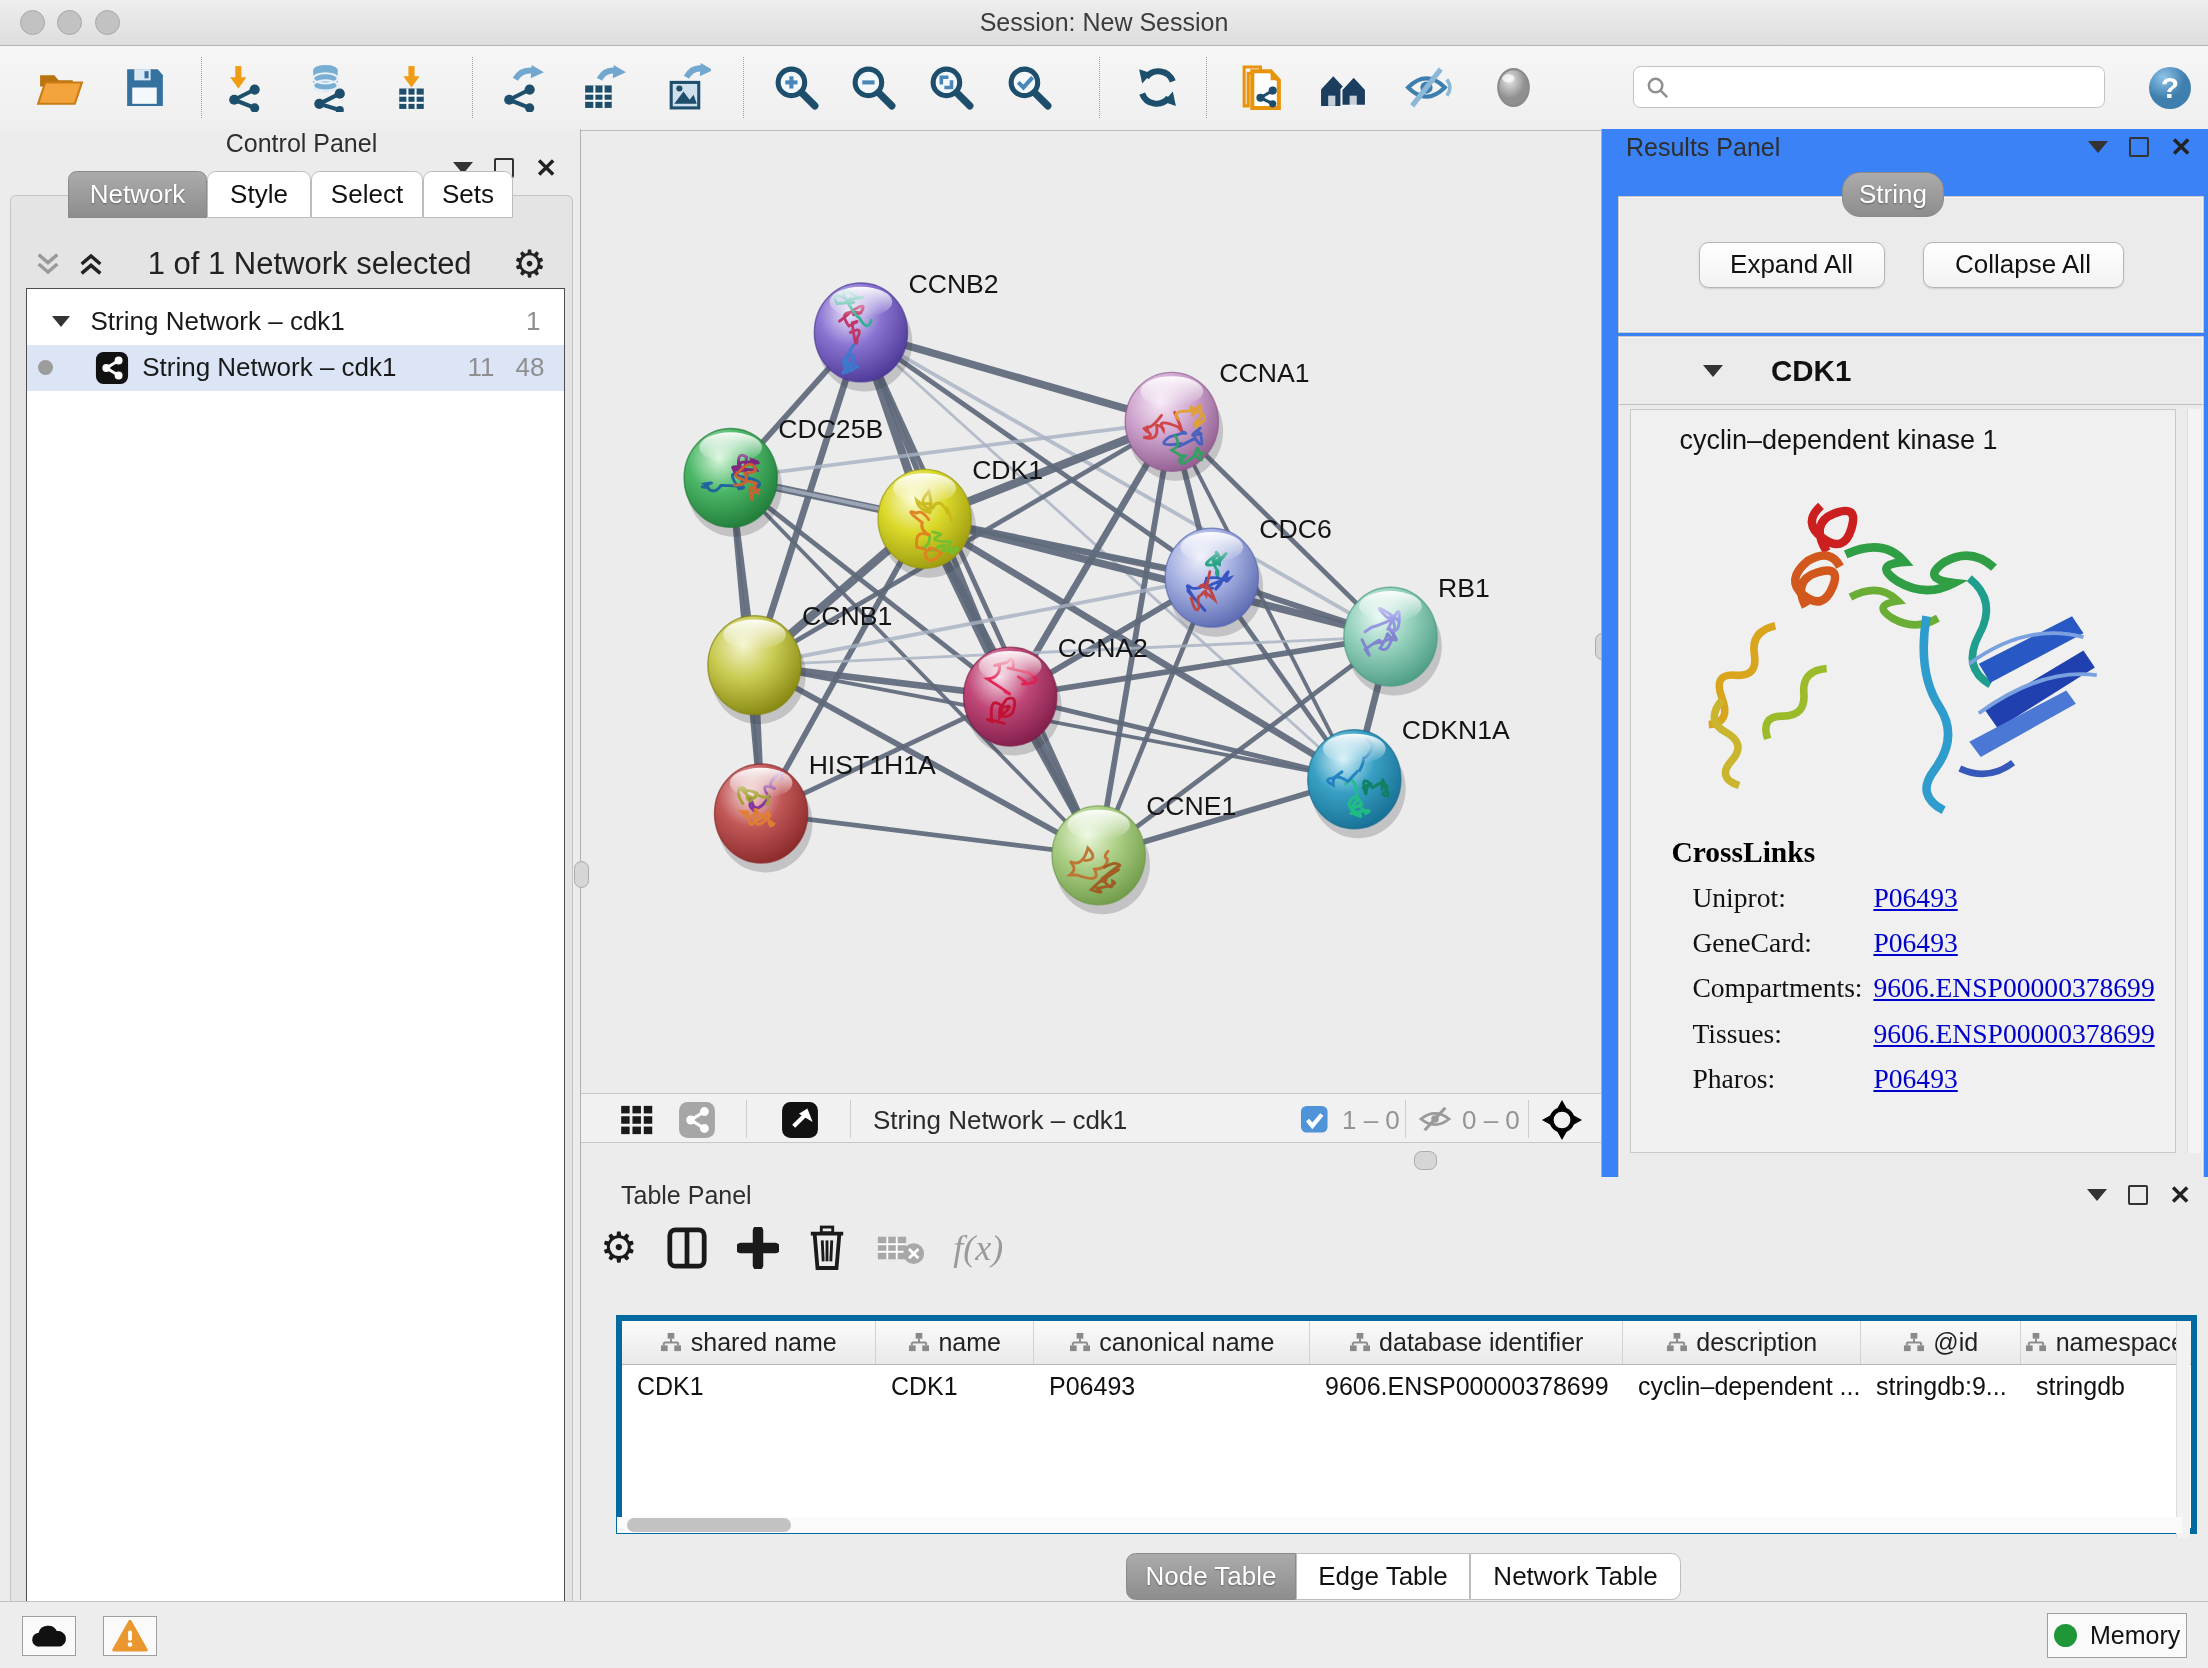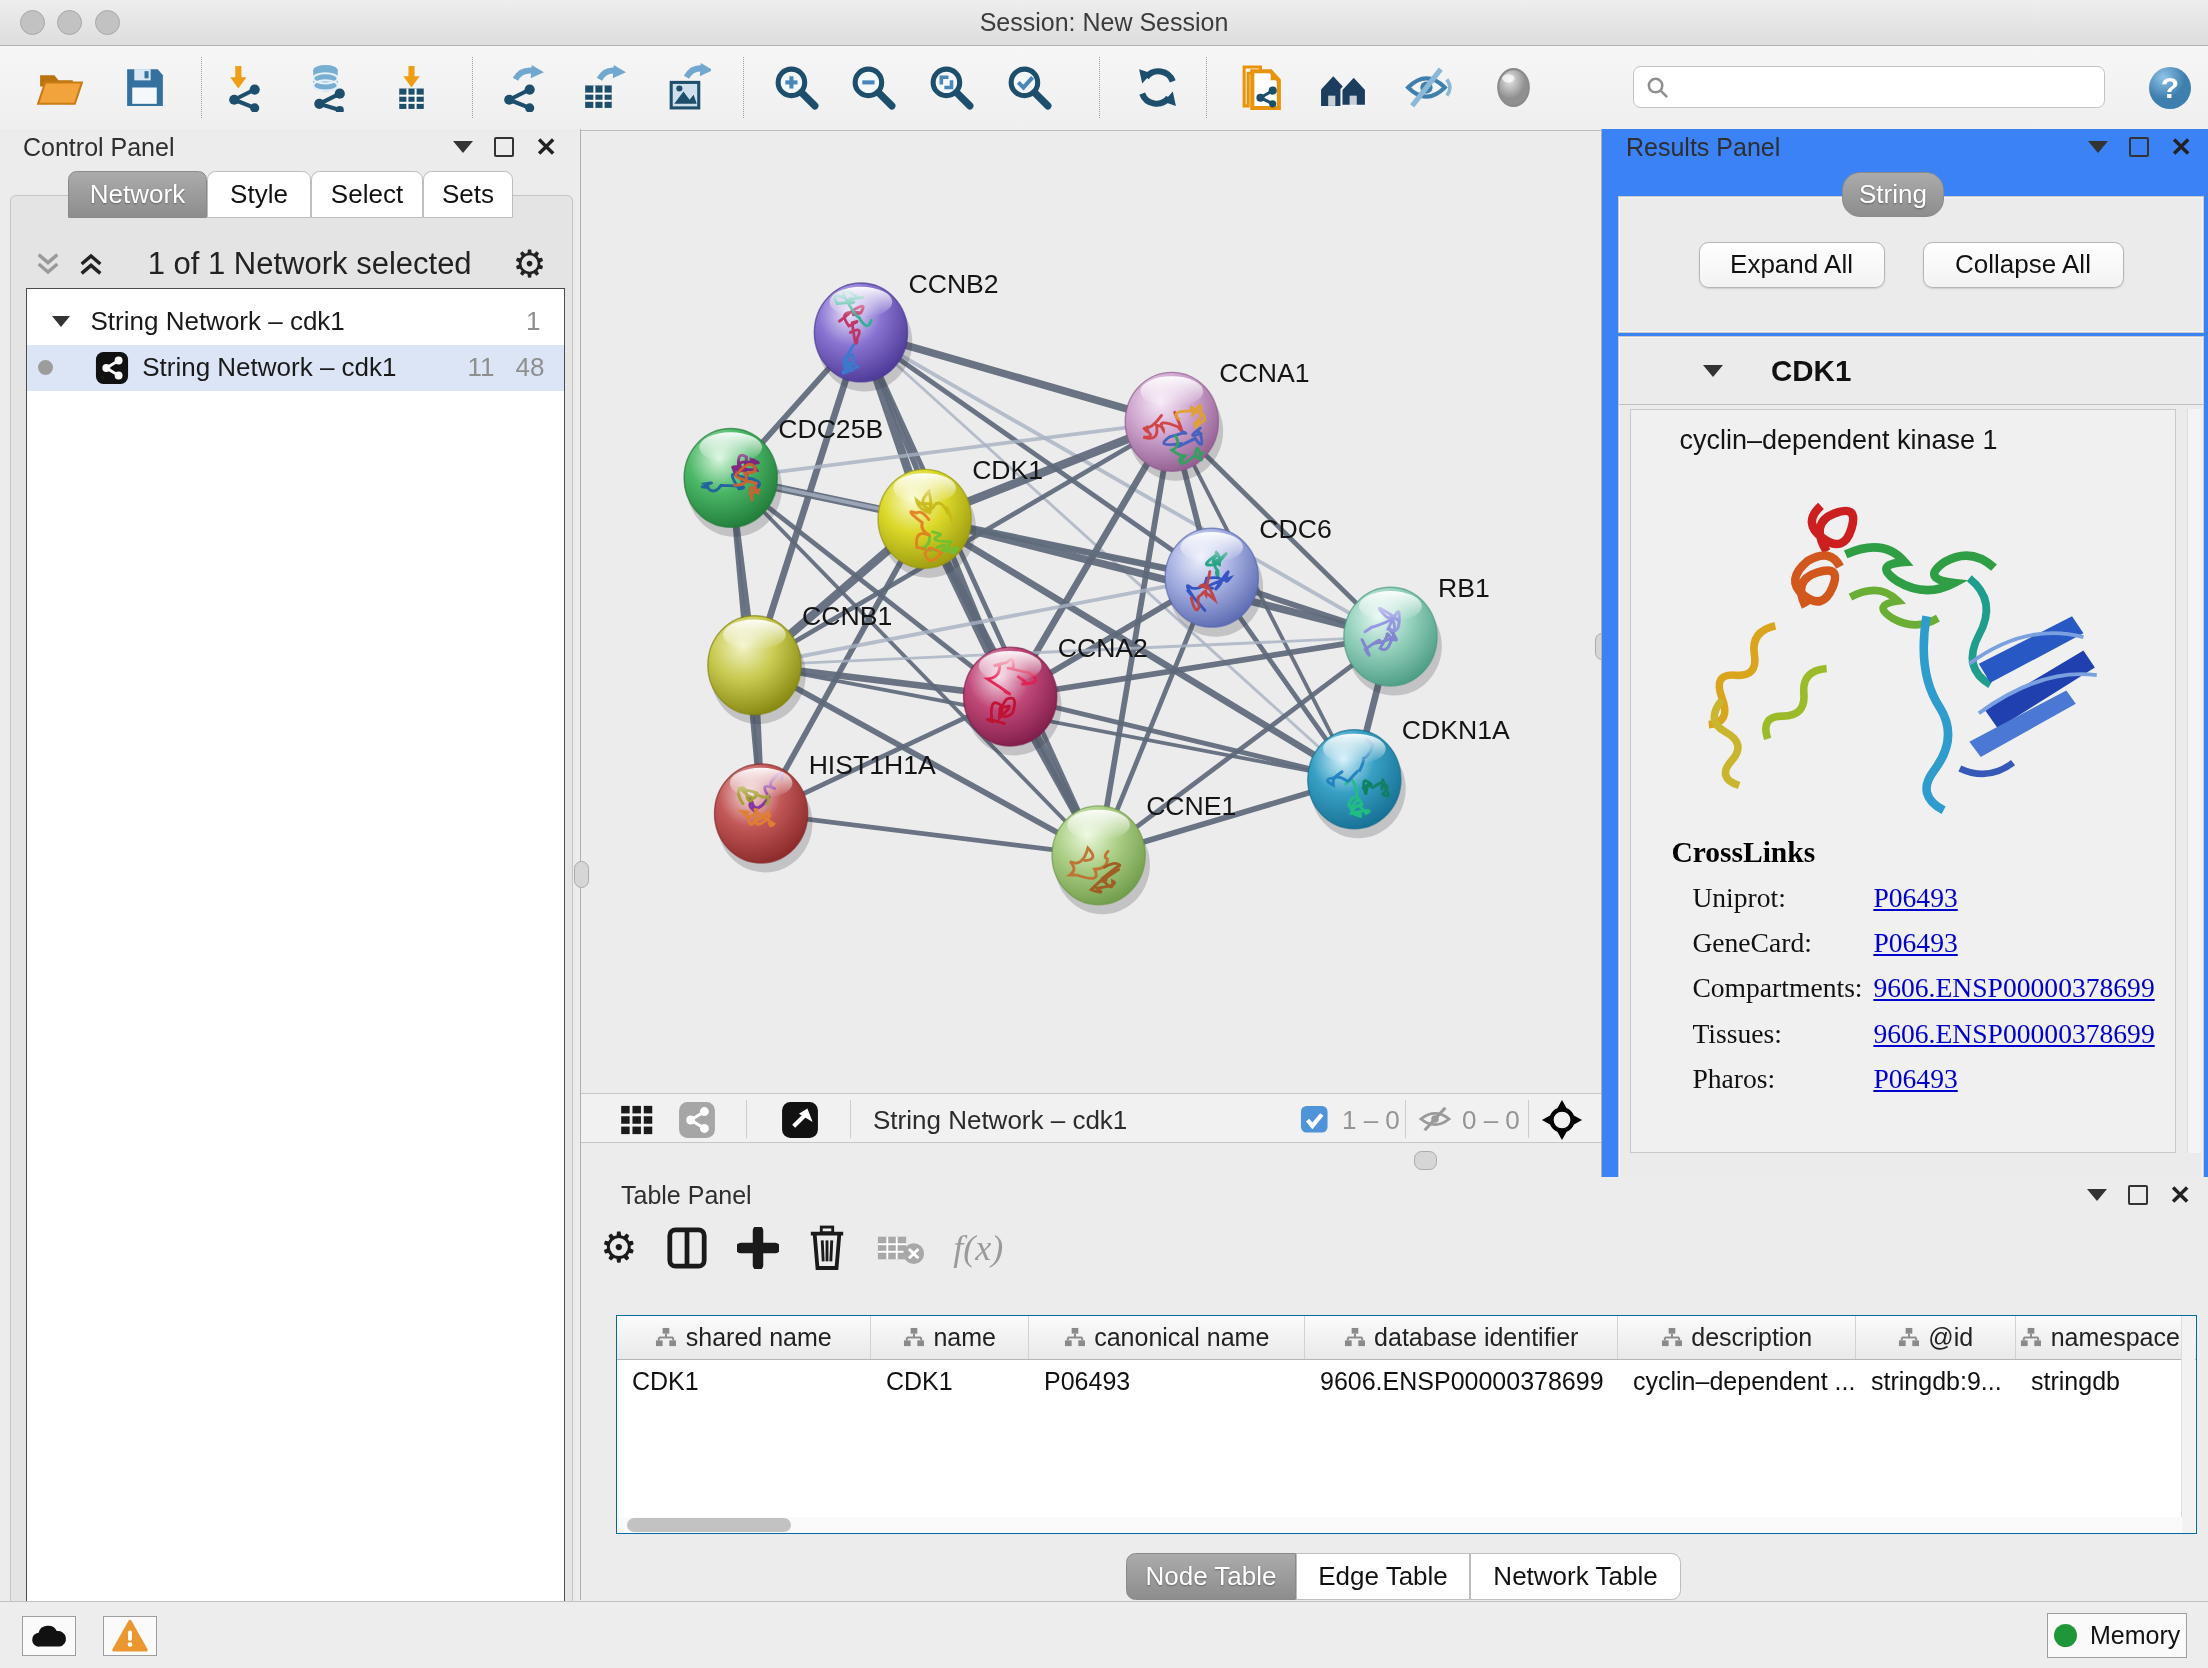--- a/index.html
+++ b/index.html
@@ -71,21 +71,21 @@
   .serif{font-family:"Liberation Serif","DejaVu Serif",serif;}
   #xl-title{font-size:29.5px;font-weight:bold;color:#000;margin:17px 0 5.7px 40px;}
   .xlrow{display:flex;font-size:27.6px;margin:13.3px 0 0 61px;}
   .xlrow .lab{width:181px;color:#111;}
   .xlink{color:#0000cc;text-decoration:underline;}
   #rscroll{position:absolute;right:1.9px;top:72px;width:13.3px;height:744px;background:#f4f4f4;border-left:1px solid #dcdcdc;}
 
   
   #tpanel{left:581px;top:1177px;width:1627px;height:423px;background:#ececec;}
   #ttoolbar{position:absolute;left:19px;top:46px;display:flex;align-items:center;gap:28.5px;}
-  #ttable{position:absolute;left:35px;top:138px;width:1581px;height:219px;background:#fff;border:1px solid #0369a1;box-sizing:border-box;}
+  #ttable{position:absolute;left:35px;top:138px;width:1581px;height:219px;background:#fff;border:6px solid #0369a1;box-sizing:border-box;}
   #thead{display:flex;height:43px;background:linear-gradient(#fbfbfb,#e9e9e9);border-bottom:1px solid #b5b5b5;}
   .th{display:flex;align-items:center;justify-content:center;gap:9.5px;font-size:25px;color:#222;
       border-right:1px solid #d2d2d2;box-sizing:border-box;overflow:hidden;white-space:nowrap;}
   #trowdata{display:flex;height:42px;}
   .td{font-size:25px;color:#111;display:flex;align-items:center;padding-left:15px;box-sizing:border-box;
       overflow:hidden;white-space:nowrap;}
   #hscroll{position:absolute;left:36px;top:340px;width:1565px;height:16px;background:#fafafa;}
   #hthumb{position:absolute;left:9.5px;top:1px;width:164px;height:14.3px;background:#c2c2c2;border-radius:7.6px;}
   #vstrip{position:absolute;right:1px;top:0;width:13.3px;height:217px;background:#f2f2f2;border-left:1px solid #ddd;}
   #ttabs{position:absolute;left:545px;top:376px;display:flex;}
@@ -302,21 +302,21 @@
               <stop offset="100%" stop-color="#3f7fae"></stop>
             </radialGradient>
           </defs>
         <circle cx="24" cy="24" r="21" fill="url(#helpg)"></circle>
         <text x="24" y="34" text-anchor="middle" font-size="30" font-weight="bold" fill="#fff">?</text>
       </svg>
     </div>
   </div>
 
   <div class="abs" id="cpanel">
-    <div class="row" style="height:36px;">
+    <div class="row" style="height:36px;flex-direction:column;">
       <div class="panel-title" style="margin-left:23px;">Control Panel</div>
       <div class="phicons" style="margin-left:auto;margin-right:23px;">
         <div class="tri-down"></div>
         <div class="sqr"></div>
         <div class="xx">✕</div>
       </div>
     </div>
     <div id="cptabs">
       <div class="tab sel" style="width:139px;">Network</div>
       <div class="tab" style="width:104px;">Style</div>

